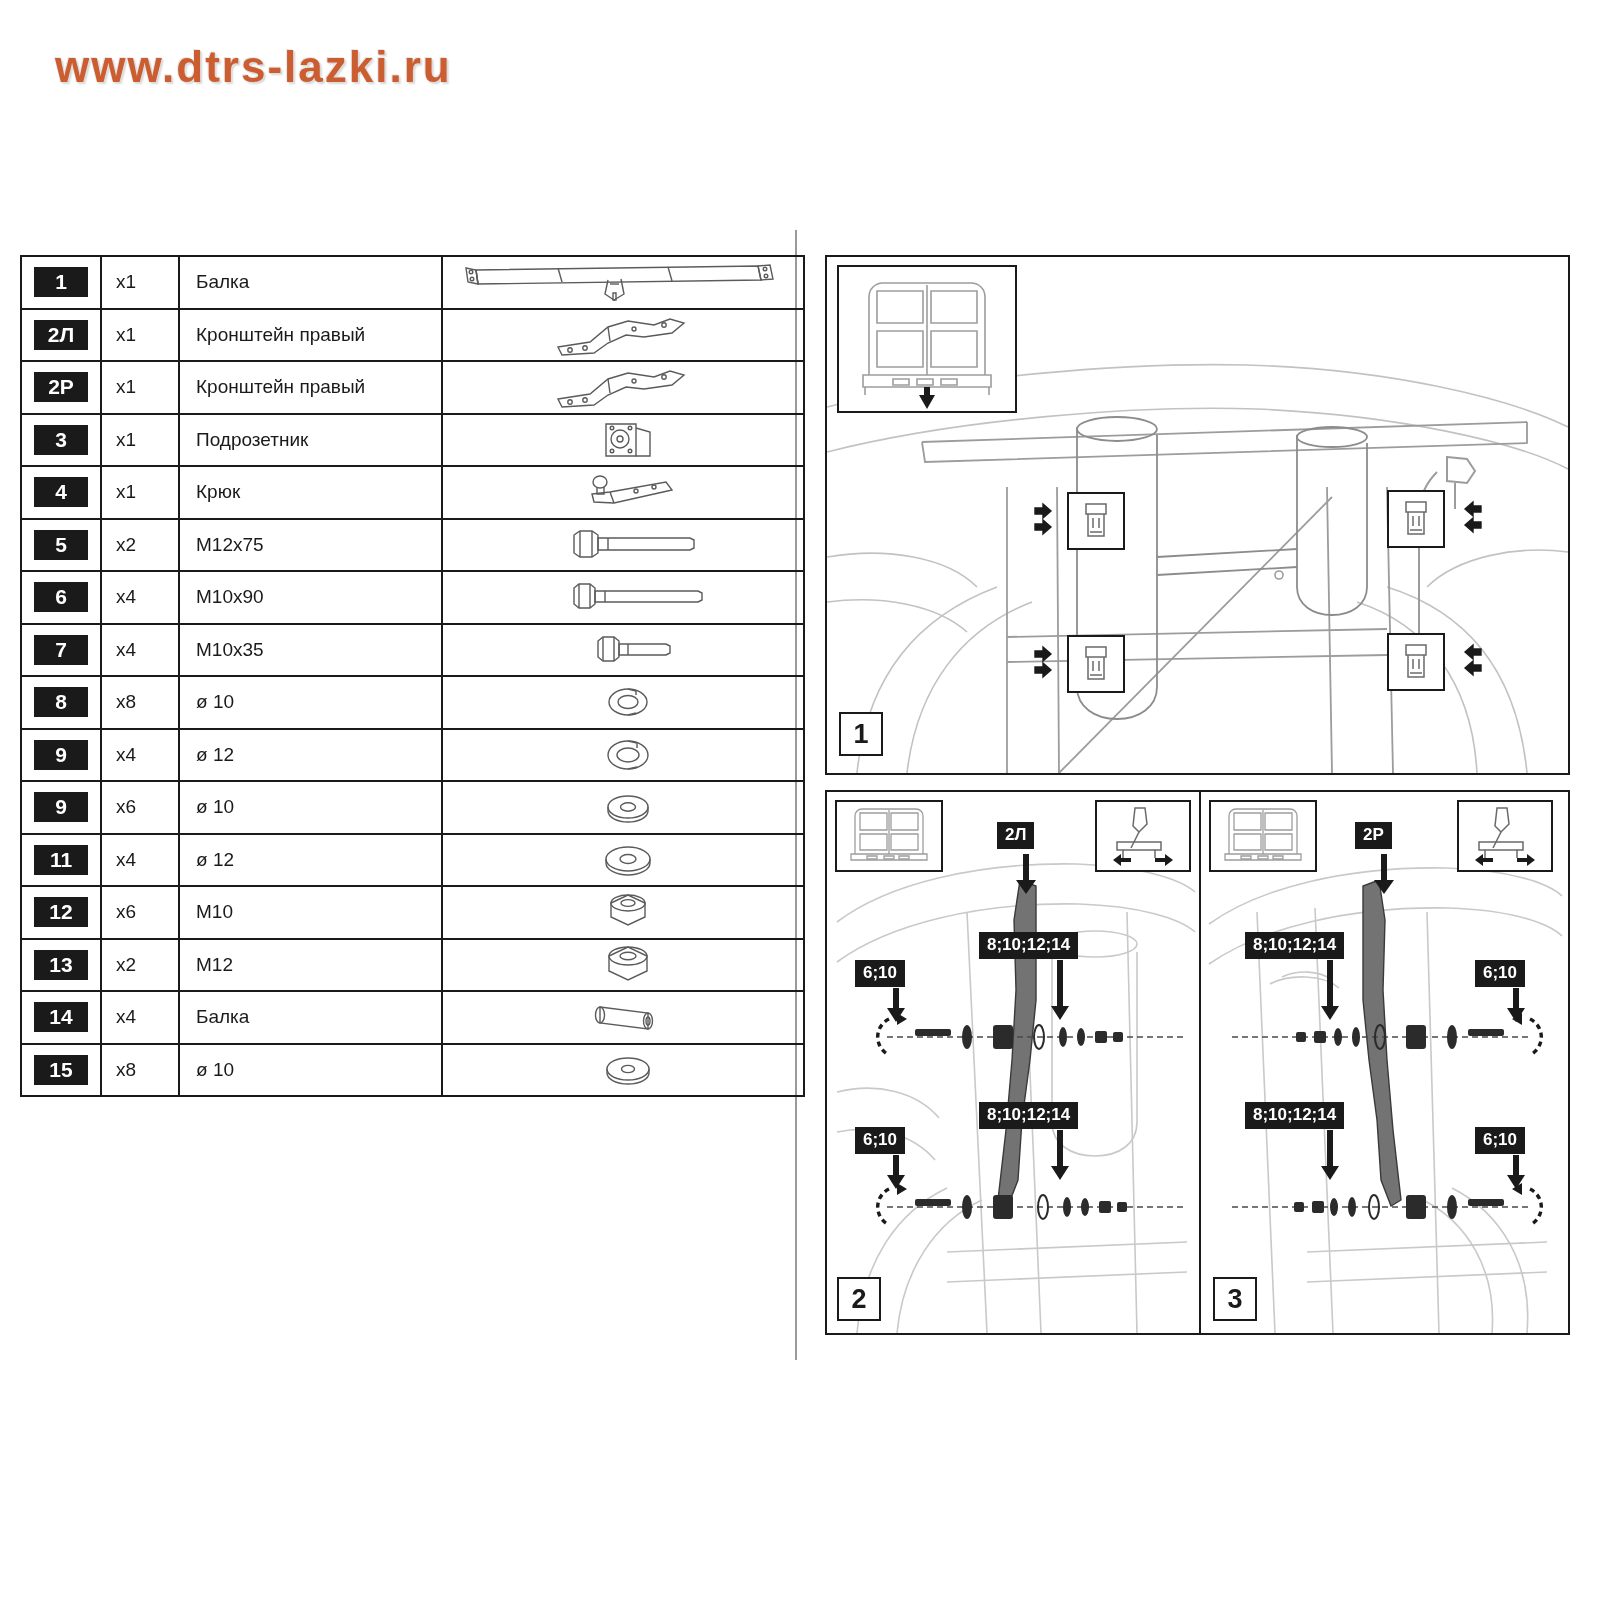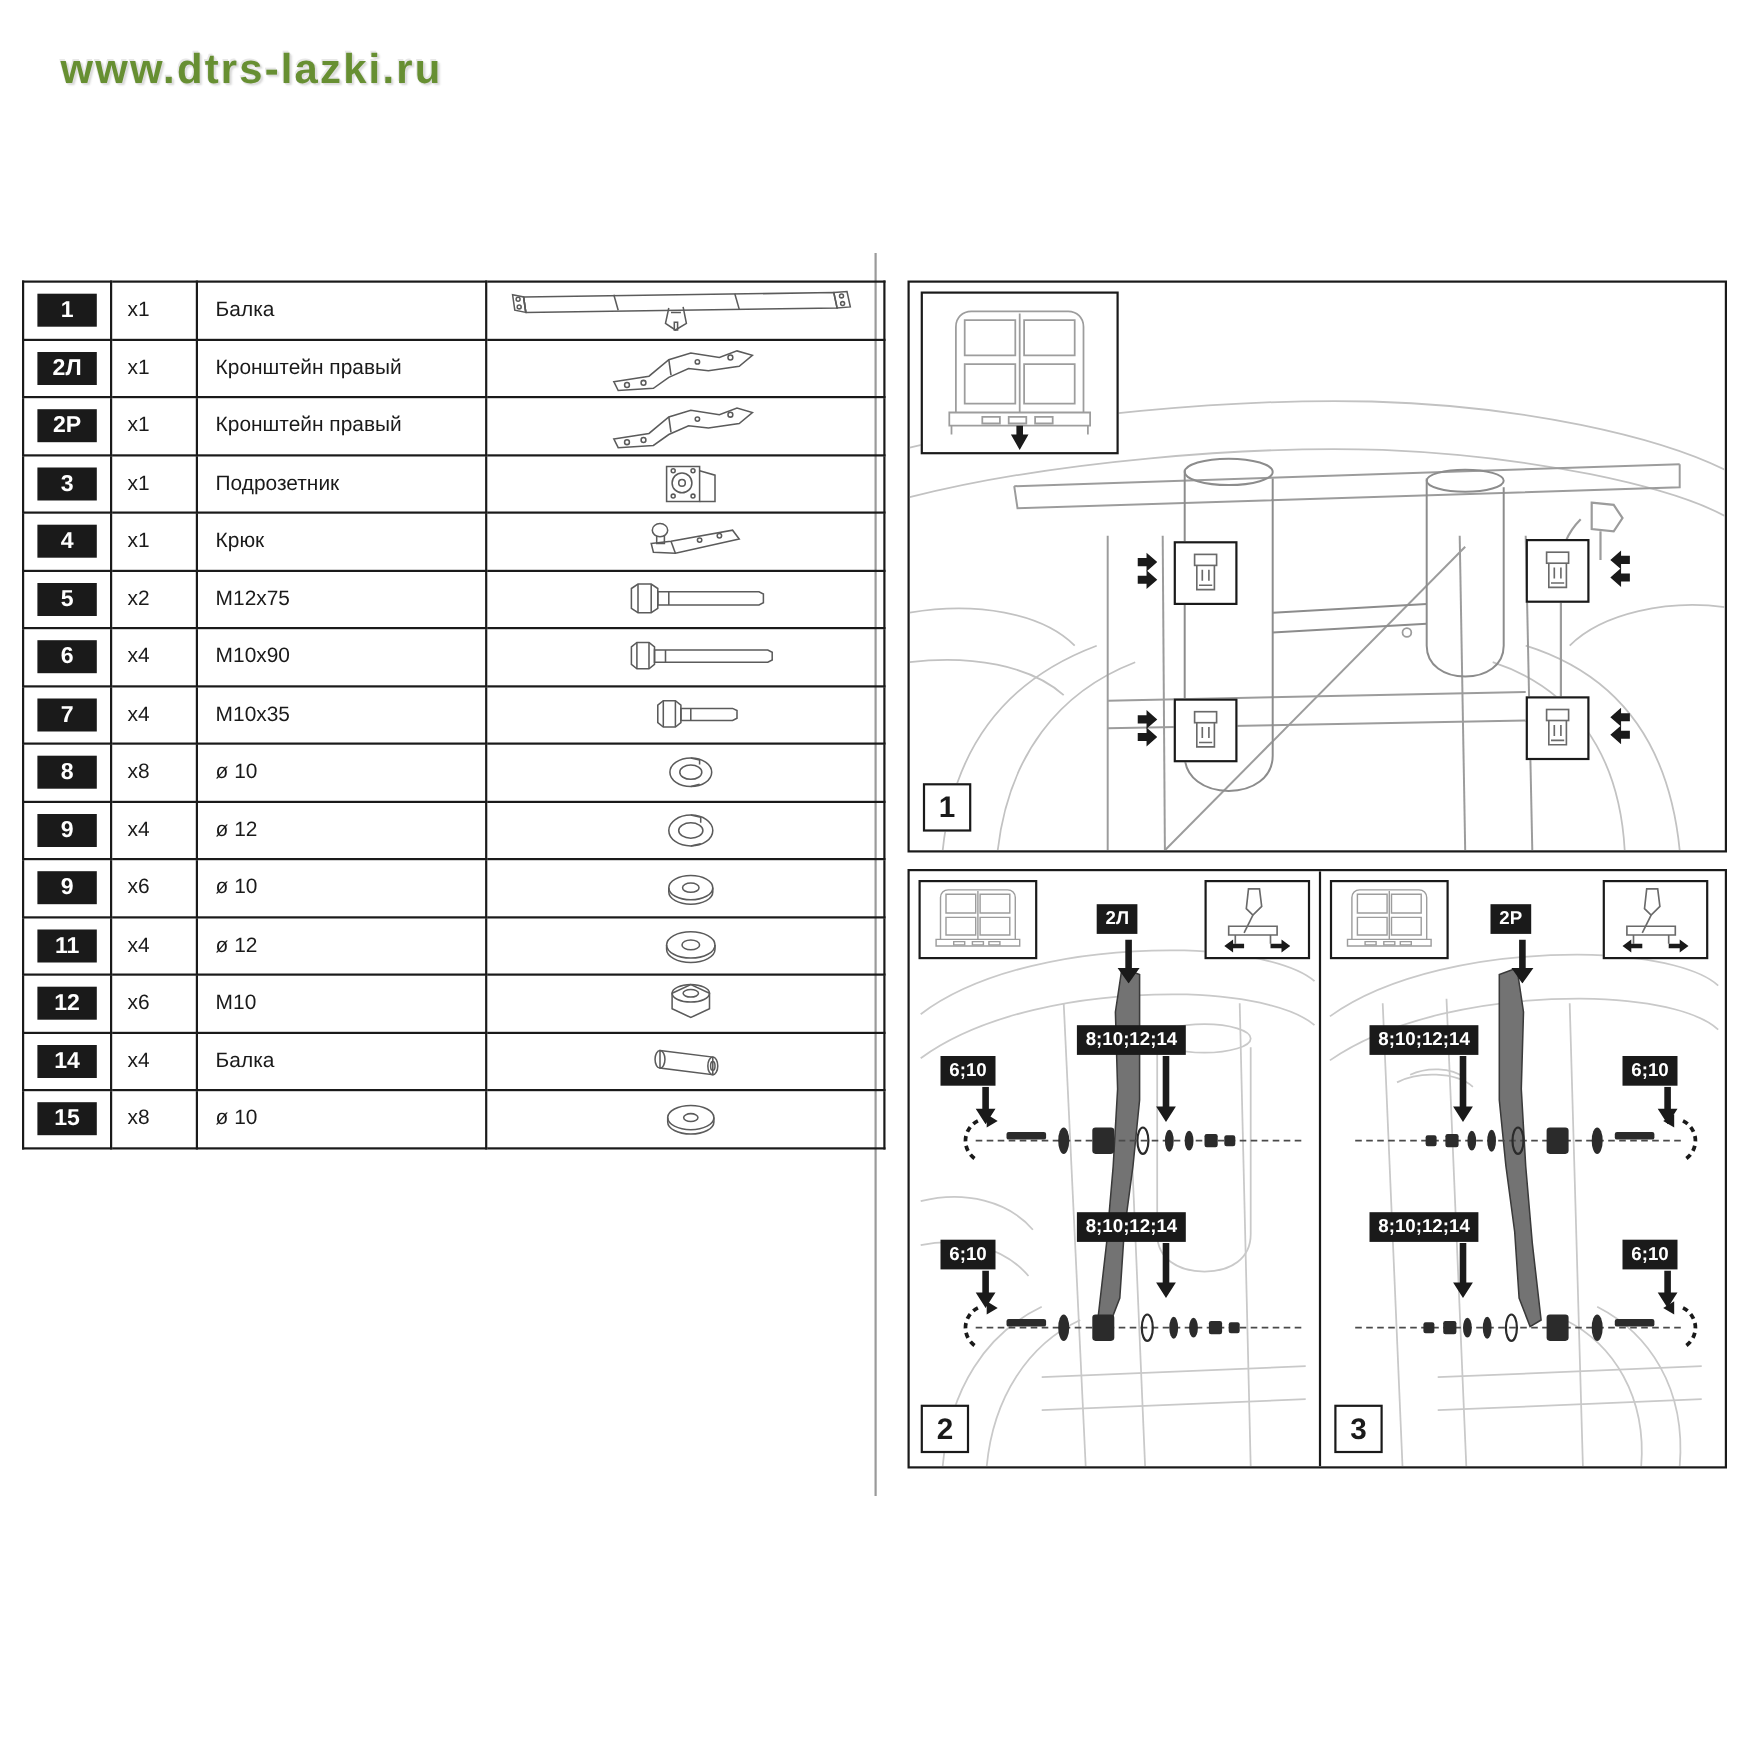--- a/index.html
+++ b/index.html
@@ -14,24 +14,24 @@
     color: #1a1a1a;
     position: relative;
     overflow: hidden;
   }
 
   
   #watermark {
     position: absolute;
     left: 55px;
     top: 42px;
-    font-size: 38px;
+    font-size: 44px;
     letter-spacing: 2px;
     font-weight: bold;
-    color: #4d7c0f;
+    color: #c2410c;
     text-shadow:
       1px 1px 0 #d8d8d8, -1px -1px 0 #e4e4e4,
       2px 2px 2px #cfcfcf, 0 0 1px #bdbdbd;
     opacity: 0.85;
     user-select: none;
   }
 
   
   #divider {
     position: absolute;
@@ -417,20 +417,36 @@
         <svg width="330" height="44" viewBox="0 0 330 44">
           <g fill="none" stroke="#5b5b5b" stroke-width="1.4">
             <path d="M153 13 L170 5 L187 13 L187 27 L170 35 L153 27 Z"></path>
             <ellipse cx="170" cy="13" rx="17" ry="8"></ellipse>
             <ellipse cx="170" cy="13" rx="7" ry="3.4"></ellipse>
           </g>
         </svg>
       </td>
     </tr>
 
+    <tr>
+      <td class="col-num">
+        <span class="numbox">13</span>
+      </td>
+      <td class="col-qty">x2</td>
+      <td class="col-name">M12</td>
+      <td class="col-img img-cell">
+        <svg width="330" height="44" viewBox="0 0 330 44">
+          <g fill="none" stroke="#5b5b5b" stroke-width="1.4">
+            <path d="M151 13 L170 4 L189 13 L189 28 L170 37 L151 28 Z"></path>
+            <ellipse cx="170" cy="13" rx="19" ry="9"></ellipse>
+            <ellipse cx="170" cy="13" rx="8" ry="3.8"></ellipse>
+          </g>
+        </svg>
+      </td>
+    </tr>
 
     <tr>
       <td class="col-num">
         <span class="numbox">14</span>
       </td>
       <td class="col-qty">x4</td>
       <td class="col-name">Балка</td>
       <td class="col-img img-cell">
         <svg width="330" height="44" viewBox="0 0 330 44">
           <g fill="none" stroke="#5b5b5b" stroke-width="1.4">

